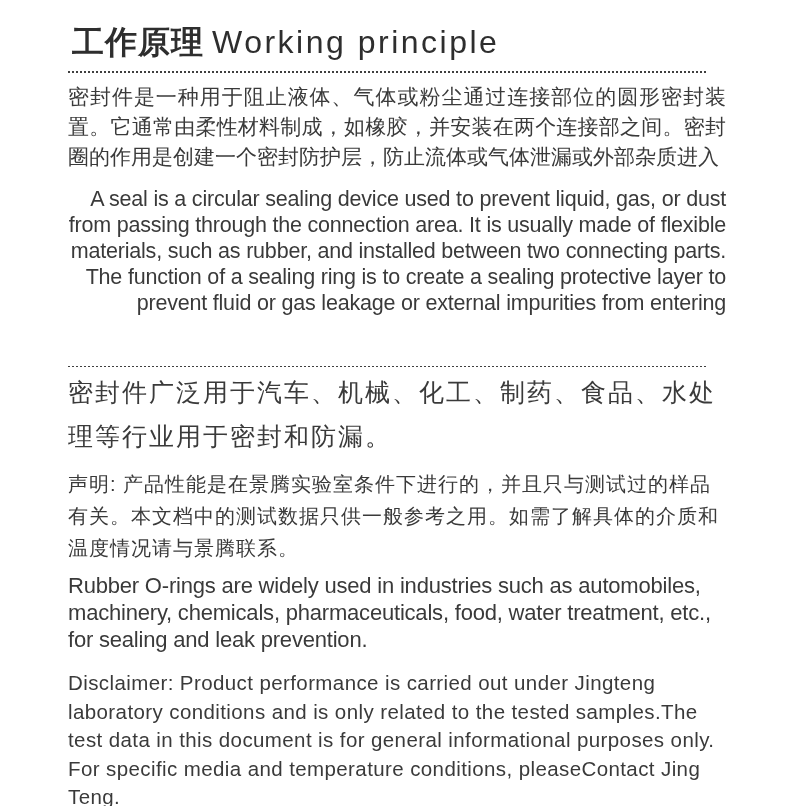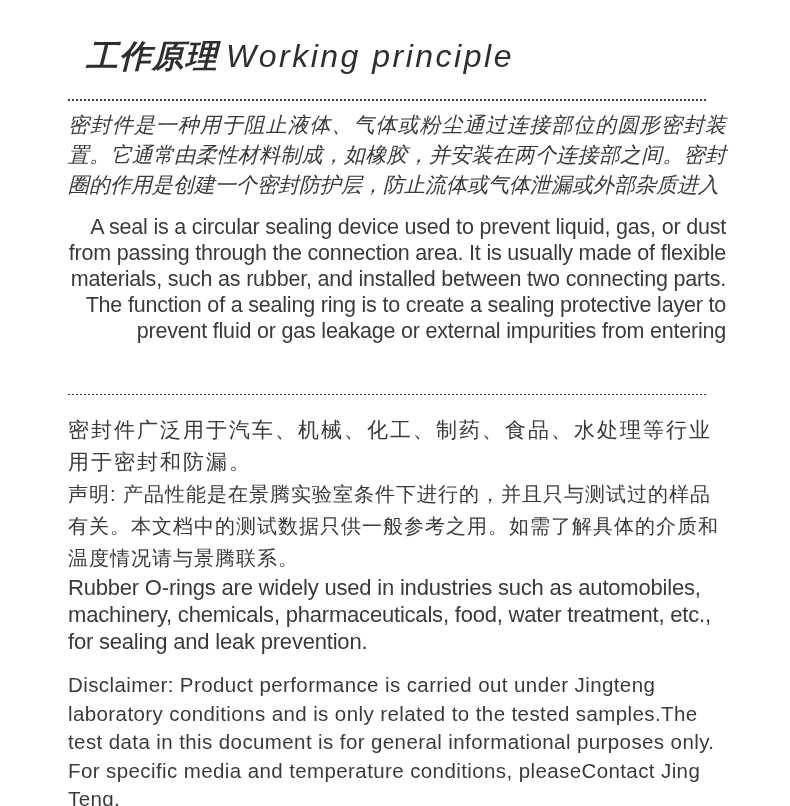--- a/index.html
+++ b/index.html
@@ -16,26 +16,25 @@
     height: 806px;
     background: var(--bg);
     font-family: "Liberation Sans", sans-serif;
     color: var(--text);
     overflow: hidden;
   }
   .page {
     padding: 16px 64px 0 68px;
   }
   .sec-title {
-    margin: 18px;
+    margin: 4px;
     font-weight: normal;
     color: var(--heading);
     line-height: 44px;
     white-space: nowrap;
-    font-style: italic;
   }
   .t-cn {
     font-weight: bold;
     font-size: 32px;
     letter-spacing: 1px;
   }
   .t-en {
     font-size: 32px;
     font-weight: 400;
     letter-spacing: 2.5px;
@@ -46,45 +45,45 @@
     width: 640px;
     margin-top: 4px;
     background: repeating-linear-gradient(90deg, var(--divider) 0 2px, transparent 2px 4px);
   }
   p { margin: 0; }
   .p-cn-intro {
     margin-top: 9px;
     font-size: 21px;
     line-height: 30px;
     text-align: justify;
-    font-style: italic;
   }
   .p-en-intro {
     margin-top: 14px;
     font-size: 21.5px;
     line-height: 26px;
     letter-spacing: -0.2px;
     text-align: right;
   }
   .section-2 {
     margin-top: 50px;
   }
   .p-cn-usage {
-    margin-top: 19px;
-    font-size: 21px;
-    line-height: 32px;
+    margin-top: 3px;
+    font-size: 25px;
+    line-height: 44px;
     letter-spacing: 2px;
   }
   .p-cn-disclaimer {
-    margin-top: 0;
+    margin-top: 10px;
     font-size: 20px;
     line-height: 32px;
     letter-spacing: 1px;
   }
   .p-en-usage {
+    margin-top: 8px;
     font-size: 22px;
     line-height: 27px;
     letter-spacing: -0.2px;
   }
   .p-en-disclaimer {
     margin-top: 16px;
     font-size: 20.5px;
     line-height: 28.5px;
     letter-spacing: 0.4px;
   }

